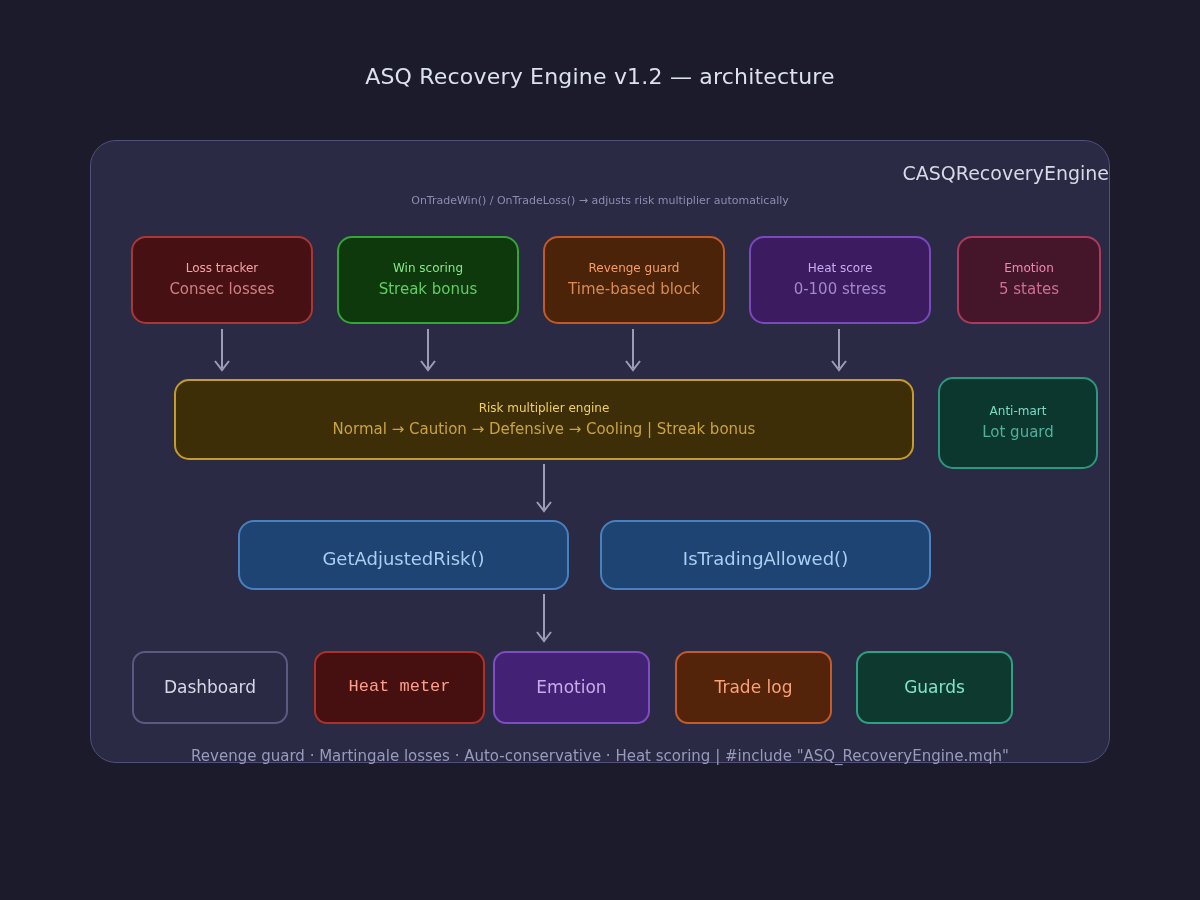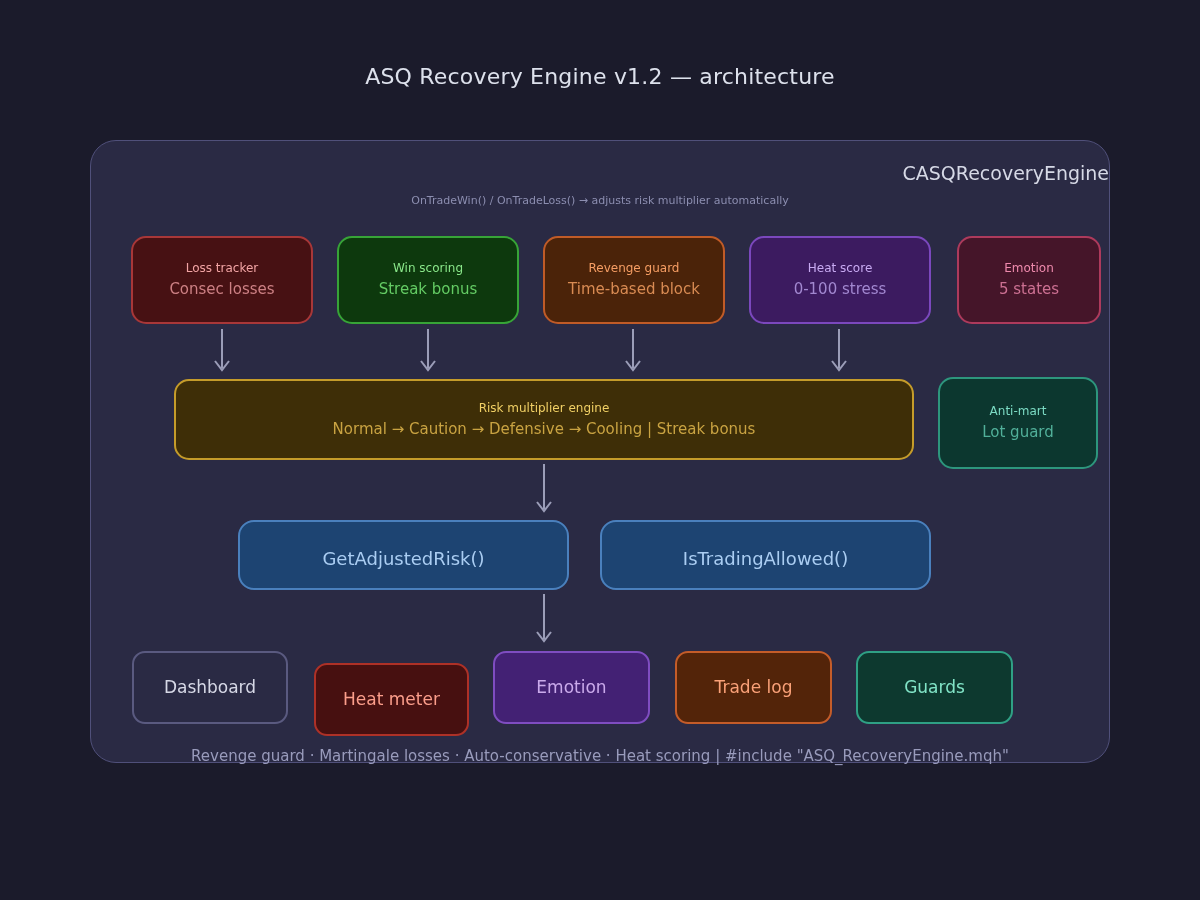--- a/index.html
+++ b/index.html
@@ -131,21 +131,21 @@
     </div>
 
     <svg class="arrow" style="left:443px;top:452px" width="20" height="56" viewBox="0 0 20 56">
       <line x1="10" y1="1" x2="10" y2="46"></line>
         <polyline points="3,39 10,48 17,39"></polyline>
     </svg>
 
     <div class="node out" style="left: 41px; top: 510px; width: 156px; height: 73px; --bg: transparent; --border: #5a5a80; --title: #d6d8e6;">
       <div class="node-title">Dashboard</div>
     </div>
-    <div class="node out" style="left: 223px; top: 522px; width: 155px; height: 73px; --bg: #471010; --border: #ae3127; --title: #fb9e8b;">
+    <div class="node out" style="left: 223px; top: 510px; width: 171px; height: 73px; font-family: Liberation Mono, monospace; --bg: #471010; --border: #ae3127; --title: #fb9e8b;">
       <div class="node-title">Heat meter</div>
     </div>
     <div class="node out" style="left: 402px; top: 510px; width: 157px; height: 73px; --bg: #432174; --border: #7f4dc1; --title: #caaaeb;">
       <div class="node-title">Emotion</div>
     </div>
     <div class="node out" style="left: 584px; top: 510px; width: 157px; height: 73px; --bg: #532409; --border: #c45c29; --title: #faa178;">
       <div class="node-title">Trade log</div>
     </div>
     <div class="node out" style="left: 765px; top: 510px; width: 157px; height: 73px; --bg: #0d392f; --border: #2fa085; --title: #81e4c7;">
       <div class="node-title">Guards</div>

